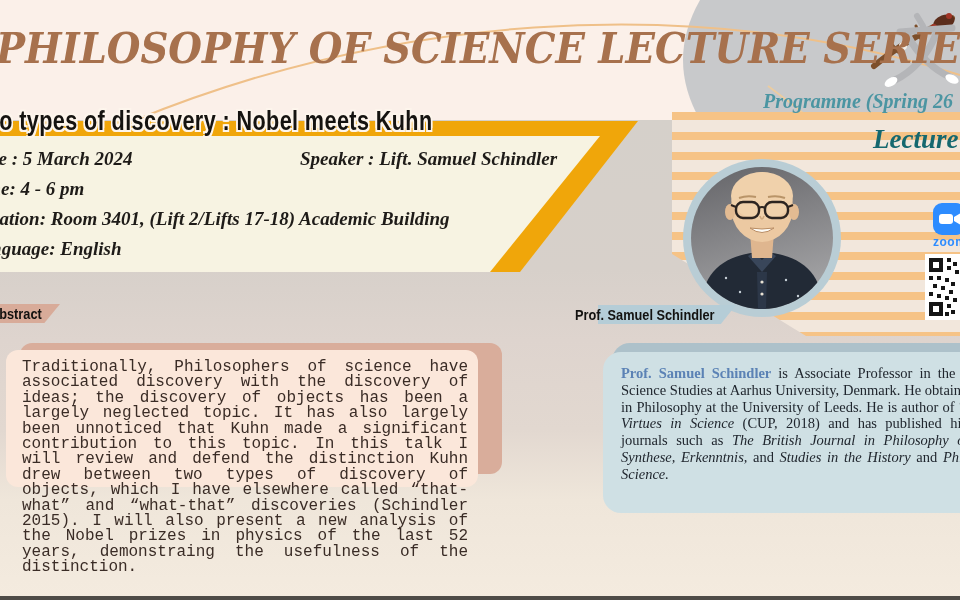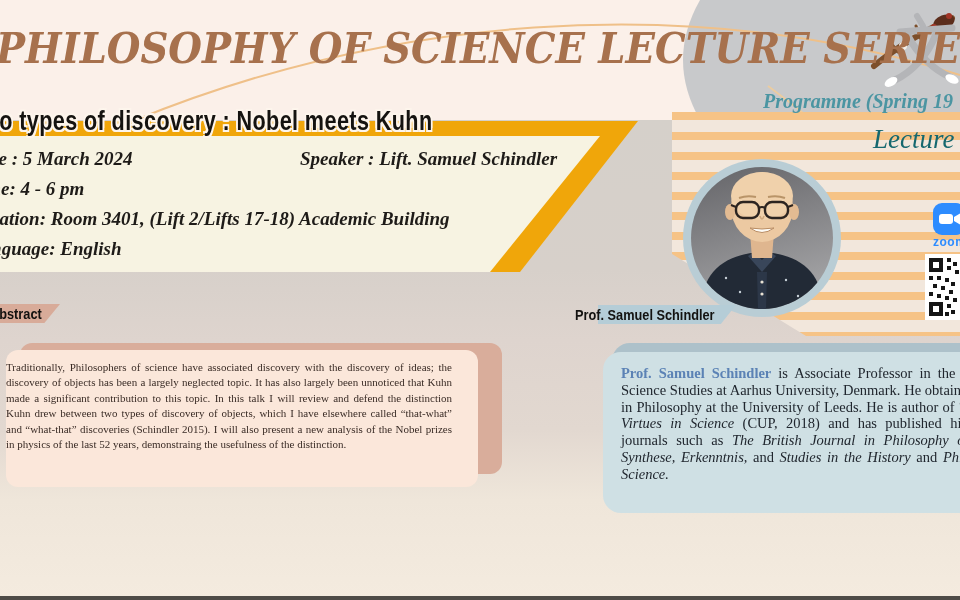--- a/index.html
+++ b/index.html
@@ -12,21 +12,21 @@
   .title{left:-4px;top:24px;white-space:nowrap;color:#a7714d;
          font-family:"DejaVu Serif","Liberation Serif",serif;font-style:italic;font-weight:700;
          font-size:42px;transform:scaleX(.92);transform-origin:left center;}
   
   .decor{left:0;top:0;z-index:1;}
   .content{z-index:2;}
   
   .programme{left:763px;top:90px;color:#4b95a2;white-space:nowrap;
              font-family:"Liberation Serif",serif;font-style:italic;font-weight:700;font-size:20px;}
   .lectureNo{left:873px;top:124px;color:#15686f;white-space:nowrap;
-             font-family:"Liberation Serif",serif;font-style:italic;font-weight:400;font-size:27px;}
+             font-family:"Liberation Serif",serif;font-style:italic;font-weight:700;font-size:27px;}
   
   .headline{left:-30px;top:106px;white-space:nowrap;color:#151310;
             font-weight:700;font-size:27px;letter-spacing:.5px;
             transform:scaleX(.8);transform-origin:left center;
             text-shadow:-2px -2px 0 #fdf5ec,2px -2px 0 #fdf5ec,-2px 2px 0 #fdf5ec,2px 2px 0 #fdf5ec,0 -2px 0 #fdf5ec,0 2px 0 #fdf5ec;}
   
   .detail{white-space:nowrap;color:#1e1b18;font-family:"Liberation Serif",serif;
           font-style:italic;font-weight:700;font-size:19px;}
   .d1{left:-30px;top:148px;} .dsp{left:300px;top:148px;}
   .d2{left:-30px;top:178px;} .d3{left:-30px;top:208px;} .d4{left:-30px;top:238px;}
@@ -35,22 +35,22 @@
        transform:scaleX(.85);transform-origin:left center;}
   .absTagShape{left:0;top:304px;width:60px;height:19px;background:#d8ab99;
                clip-path:polygon(0 0,100% 0,74% 100%,0 100%);}
   .absTagText{left:-10px;top:305px;}
   .nameTagShape{left:598px;top:305px;width:138px;height:19px;background:#b5cdd7;
                 clip-path:polygon(0 0,100% 0,89% 100%,0 100%);}
   .nameTagText{left:575px;top:306px;}
   
   .absBack{left:20px;top:343px;width:482px;height:131px;border-radius:12px;background:#d9ad9b;}
   .absFront{left:6px;top:350px;width:472px;height:137px;border-radius:12px;background:#fbe7da;}
-  .absText{left:6px;top:360px;width:446px;color:#3a2c26;text-align:justify;
-           font-family:Liberation Serif, serif;font-size:11px;line-height:15.4px;}
+  .absText{left:22px;top:360px;width:446px;color:#3a2c26;text-align:justify;
+           font-family:Liberation Mono, monospace;font-size:16px;line-height:15.4px;}
   
   .bioBack{left:612px;top:343px;width:420px;height:164px;border-radius:18px;background:#adc1ca;}
   .bioFront{left:603px;top:352px;width:436px;height:161px;border-radius:18px;background:#cfe0e4;}
   .bioText{left:621px;top:365px;width:404px;color:#20262e;text-align:justify;
            font-family:"Liberation Serif",serif;font-size:14.5px;line-height:16.8px;}
   .bioText .name{color:#5b82b5;font-weight:700;}
   .bioText .it{font-style:italic;}
   
   .zoomBadge{left:933px;top:203px;width:32px;height:32px;border-radius:9px;background:#2d8cff;}
   .zoomLabel{left:933px;top:235px;color:#2d8cff;font-weight:700;font-size:12px;letter-spacing:.5px;}
@@ -165,21 +165,21 @@
       <rect x="951" y="310" width="4" height="4"></rect>
         <rect x="945" y="312" width="4" height="4"></rect>
     </g>
   </g>
 </svg>
 
 <div class="abs content">
 
   <div class="abs title">PHILOSOPHY OF SCIENCE LECTURE SERIES</div>
 
-  <div class="abs programme">Programme (Spring 19</div>
+  <div class="abs programme">Programme (Spring 26</div>
   <div class="abs lectureNo">Lecture</div>
 
   <div class="abs headline">Two types of discovery :  Nobel meets Kuhn</div>
 
   <div class="abs detail d1">Date : 5 March 2024</div>
   <div class="abs detail dsp">Speaker : Lift. Samuel Schindler</div>
   <div class="abs detail d2">Time: 4 - 6 pm</div>
   <div class="abs detail d3">Location: Room 3401, (Lift 2/Lifts 17-18) Academic Building</div>
   <div class="abs detail d4">Language: English</div>
 

